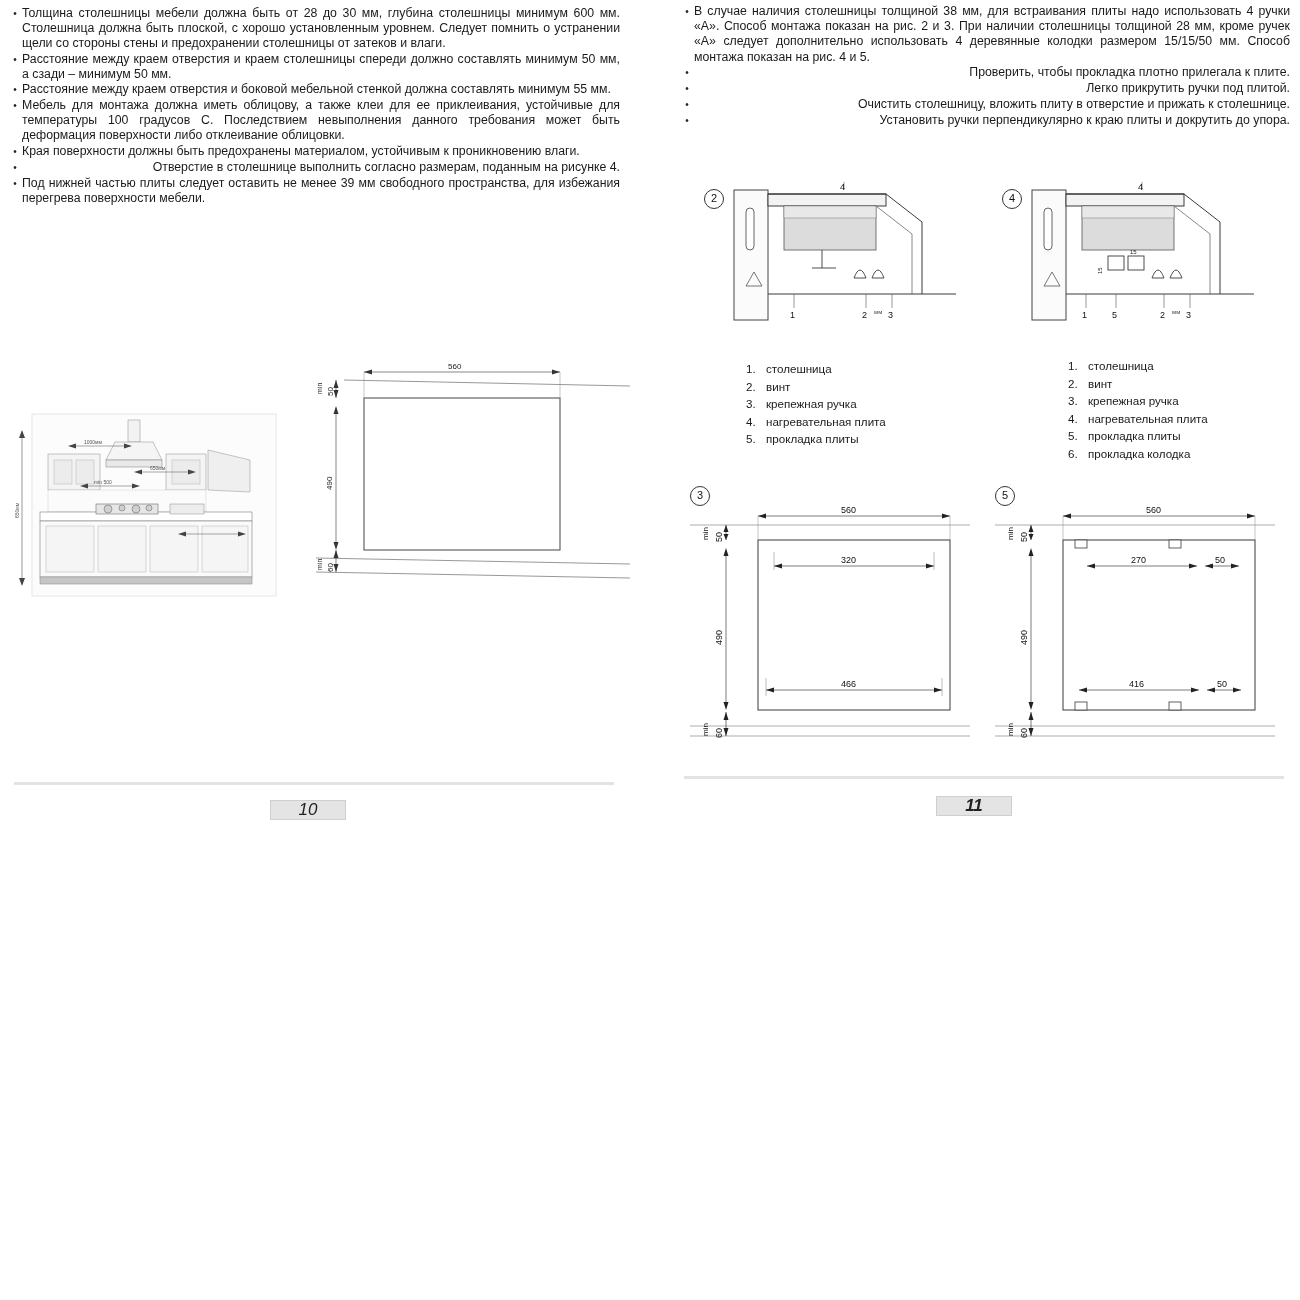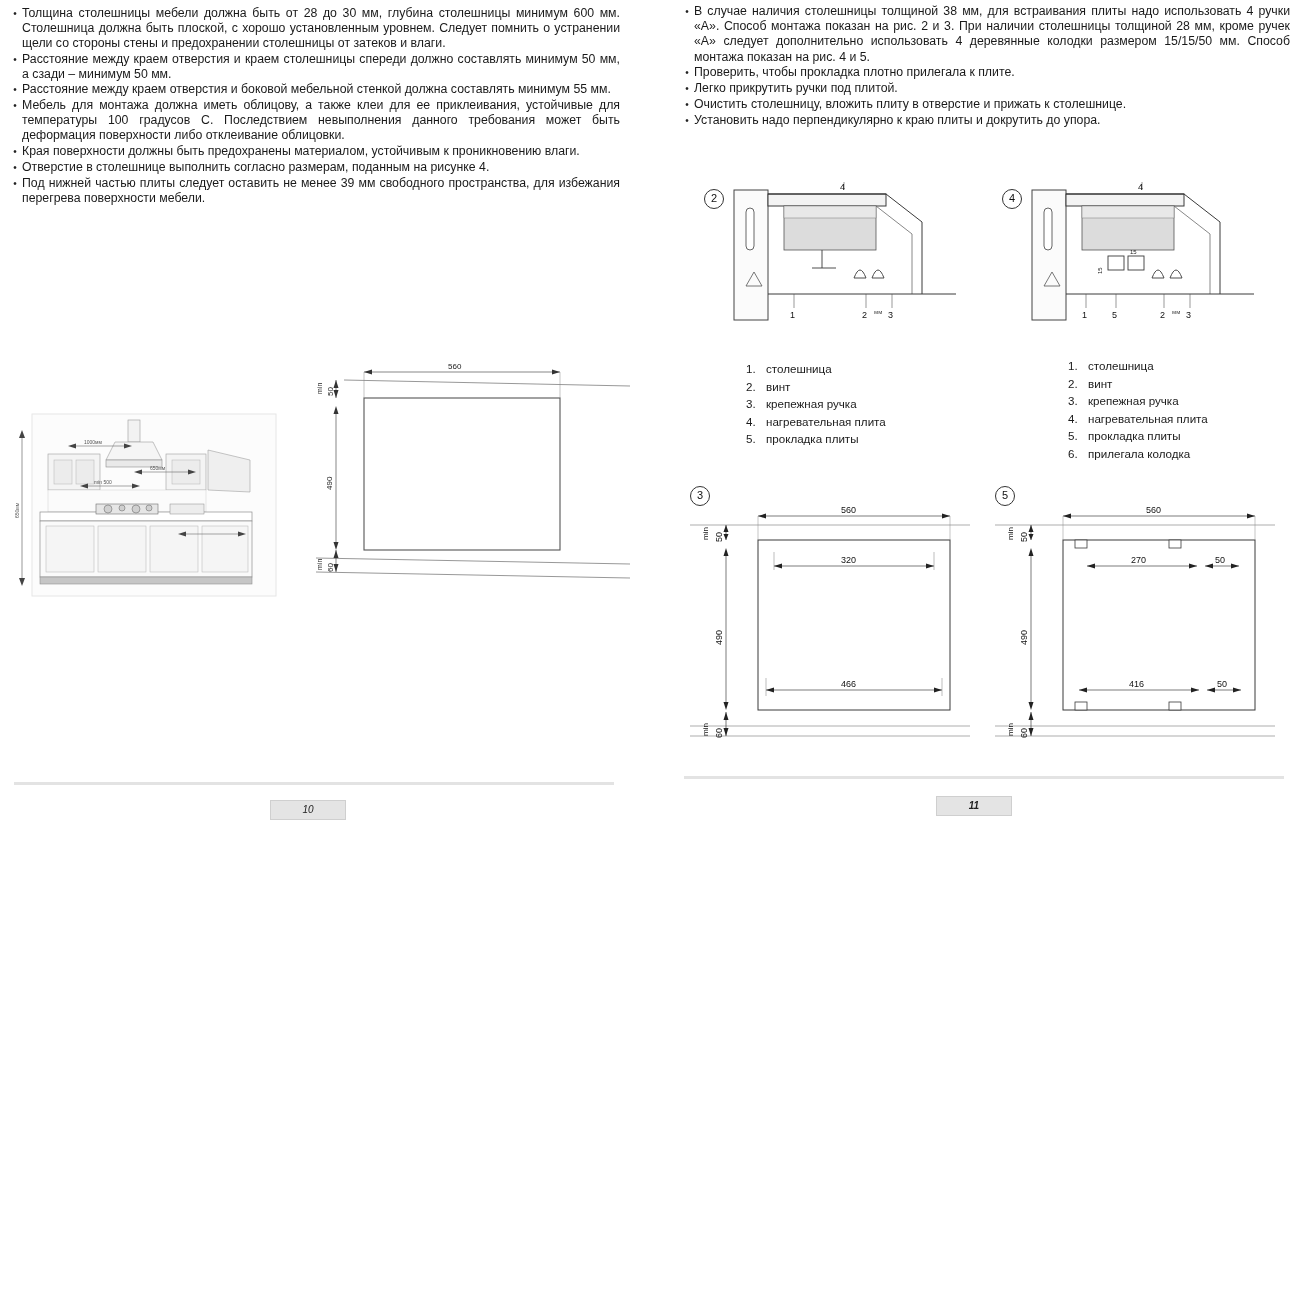--- a/index.html
+++ b/index.html
@@ -48,21 +48,21 @@
     text-align: center;
     font-size: 10px;
     line-height: 16px;
     color: #222;
   }
   .bullets .txt {
     flex: 1;
     text-align: justify;
     text-justify: inter-word;
   }
-  .bullets .txt.nojust { text-align: left; }
+  .bullets .txt.nojust { text-align: right; }
 
   
   #left-text {
     left: 8px;
     top: 6px;
     width: 612px;
   }
   
   #right-text {
     left: 680px;
@@ -113,21 +113,21 @@
   .footer-rule {
     position: absolute;
     height: 3px;
     background: #e3e3e3;
   }
   .page-num {
     position: absolute;
     width: 74px; height: 18px;
     background: #e4e4e4;
     border: 1px solid #cfcfcf;
-    font-size: 10px;
+    font-size: 17px;
     line-height: 18px;
     text-align: center;
     font-style: italic;
     color: #222;
   }
 
   svg { display: block; }
   text { font-family: "Liberation Sans", sans-serif; }
 </style>
 </head>
@@ -285,21 +285,21 @@
       <div class="row">
         <div class="bul">•</div>
         <div class="txt nojust">Легко прикрутить ручки  под плитой.</div>
       </div>
       <div class="row">
         <div class="bul">•</div>
         <div class="txt nojust">Очистить столешницу, вложить плиту в отверстие и прижать к столешнице.</div>
       </div>
       <div class="row">
         <div class="bul">•</div>
-        <div class="txt nojust">Установить надо перпендикулярно к краю плиты и докрутить до упора.</div>
+        <div class="txt nojust">Установить ручки перпендикулярно к краю плиты и докрутить до упора.</div>
       </div>
     </div>
 
     <div class="circle-num" style="left:54px; top:189px;">2</div>
     <div class="fig" style="left:76px; top:182px;">
       <svg width="260" height="155" viewBox="0 0 260 155">
 
         <rect x="8" y="8" width="34" height="130" fill="#fbfbfb" stroke="#444" stroke-width="1"></rect>
         <rect x="20" y="26" width="8" height="42" rx="4" fill="#ffffff" stroke="#555" stroke-width="0.9"></rect>
         <path d="M20 104 l8 -14 l8 14 z" fill="none" stroke="#555" stroke-width="0.8"></path>
@@ -407,21 +407,21 @@
       <div class="li">
         <div class="n">4.</div>
         <div>нагревательная плита</div>
       </div>
       <div class="li">
         <div class="n">5.</div>
         <div>прокладка плиты</div>
       </div>
       <div class="li">
         <div class="n">6.</div>
-        <div>прилегала колодка</div>
+        <div>прокладка колодка</div>
       </div>
     </div>
 
     <div class="circle-num" style="left:40px; top:486px;">3</div>
     <div class="fig" style="left:28px; top:500px;">
       <svg width="300" height="250" viewBox="0 0 300 250">
 
         <line x1="12" y1="25" x2="292" y2="25" stroke="#8a8a8a" stroke-width="0.7"></line>
         <line x1="12" y1="226" x2="292" y2="226" stroke="#8a8a8a" stroke-width="0.7"></line>
         <line x1="12" y1="236" x2="292" y2="236" stroke="#8a8a8a" stroke-width="0.7"></line>

